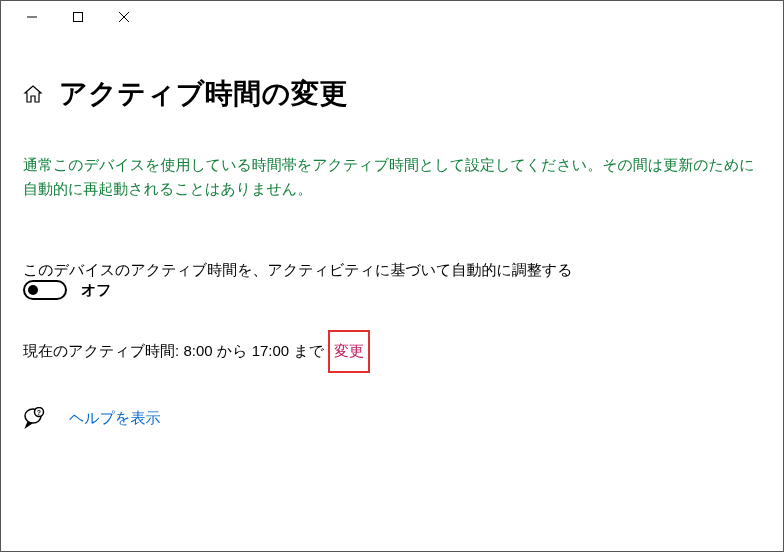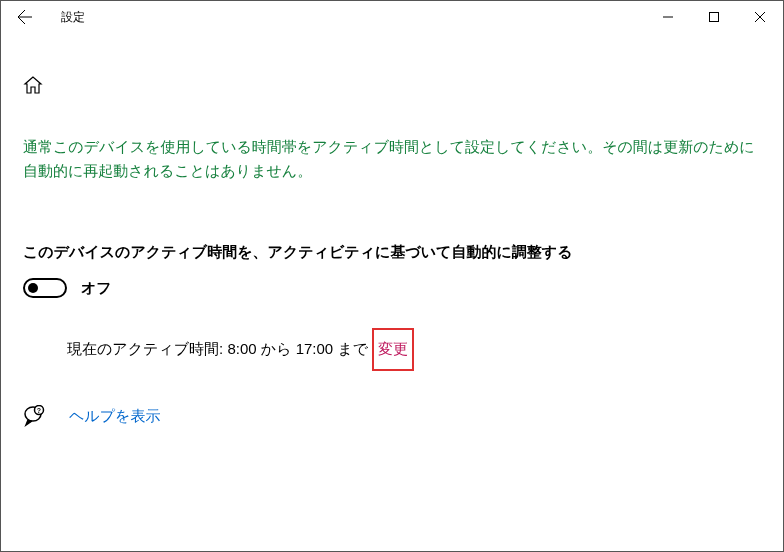--- a/index.html
+++ b/index.html
@@ -69,22 +69,21 @@
       letter-spacing: 0.5px;
     }
     .description {
       font-size: 15px;
       color: #15803d;
       line-height: 1.6;
       margin-bottom: 60px;
     }
     .subheading {
       font-size: 15px;
-      font-weight: 700;
-      margin-bottom: 16px;
+      font-weight: 400;
     }
     .toggle-row {
       display: flex;
       align-items: center;
       gap: 14px;
       margin-bottom: 30px;
     }
     .toggle {
       width: 44px;
       height: 20px;
@@ -106,21 +105,20 @@
     .toggle-label {
       font-size: 15px;
       font-weight: bold;
     }
     .current-hours {
       font-size: 15px;
       display: flex;
       align-items: center;
       flex-wrap: wrap;
       margin-bottom: 34px;
-      margin-left: 44px;
     }
     .change-link {
       color: #be185d;
       cursor: pointer;
       margin-left: 4px;
       padding: 10px 4px;
       border: 2px solid #e03030;
     }
     .help-row {
       display: flex;
@@ -134,28 +132,20 @@
     .help-link {
       color: #0066cc;
       cursor: pointer;
       font-size: 15px;
     }
   </style>
 </head>
 <body>
 
 <div class="titlebar">
-  <div class="titlebar-left">
-    <div class="back-btn">
-      <svg width="16" height="16" viewBox="0 0 16 16">
-        <path d="M8 1 L1 8 L8 15 M1 8 L15 8" stroke="#000" stroke-width="1" fill="none"></path>
-      </svg>
-    </div>
-    <span class="title-text">設定</span>
-  </div>
   <div class="win-controls">
     <div class="win-btn">
       <svg width="10" height="10" viewBox="0 0 10 10">
         <line x1="0" y1="5" x2="10" y2="5" stroke="#000" stroke-width="1"></line>
       </svg>
     </div>
     <div class="win-btn">
       <svg width="10" height="10" viewBox="0 0 10 10">
         <rect x="0.5" y="0.5" width="9" height="9" stroke="#000" stroke-width="1" fill="none"></rect>
       </svg>
@@ -169,20 +159,21 @@
   </div>
 </div>
 
 <div class="content">
   <div class="heading-row">
     <div class="home-icon">
       <svg width="20" height="20" viewBox="0 0 20 20">
         <path d="M10 2 L2 9 L4 9 L4 18 L8 18 L8 12 L12 12 L12 18 L16 18 L16 9 L18 9 Z" stroke="#000" stroke-width="1.2" fill="none"></path>
       </svg>
     </div>
+    <h1 class="page-heading">アクティブ時間の変更</h1>
   </div>
 
   <p class="description">通常このデバイスを使用している時間帯をアクティブ時間として設定してください。その間は更新のために自動的に再起動されることはありません。</p>
 
   <div class="subheading">このデバイスのアクティブ時間を、アクティビティに基づいて自動的に調整する</div>
 
   <div class="toggle-row">
     <div class="toggle">
       <div class="toggle-knob"></div>
     </div>

